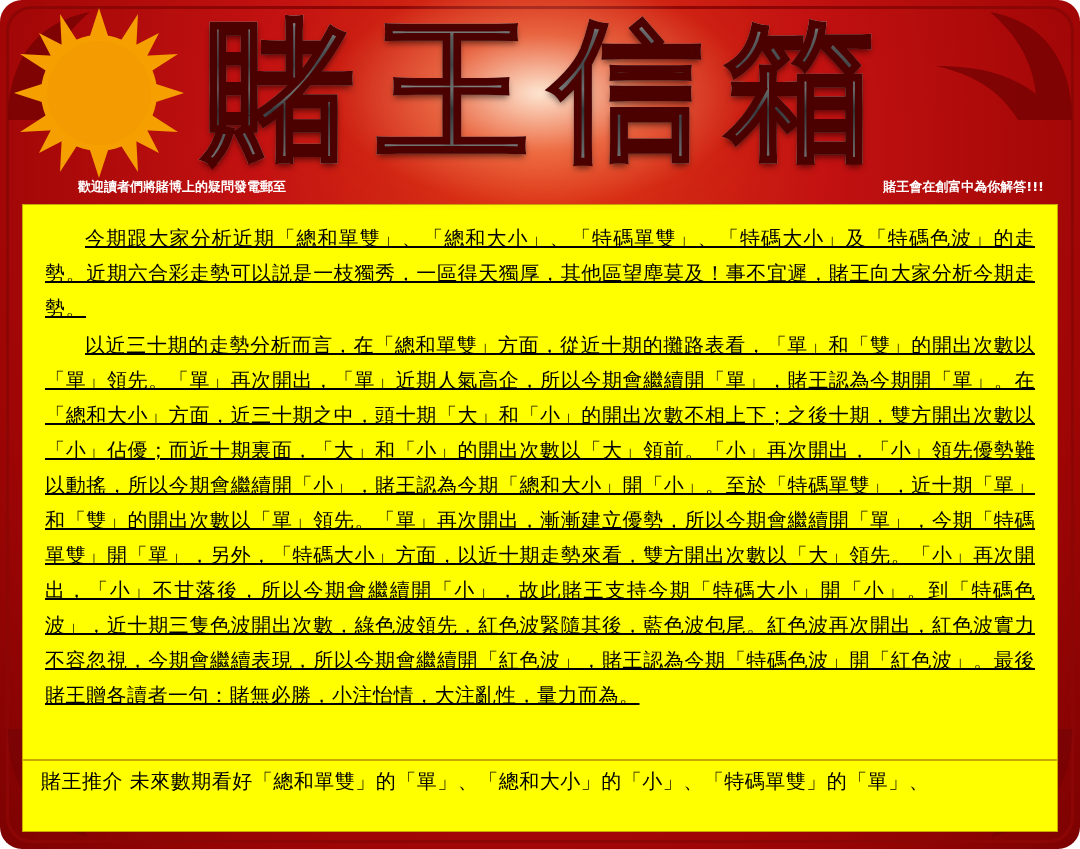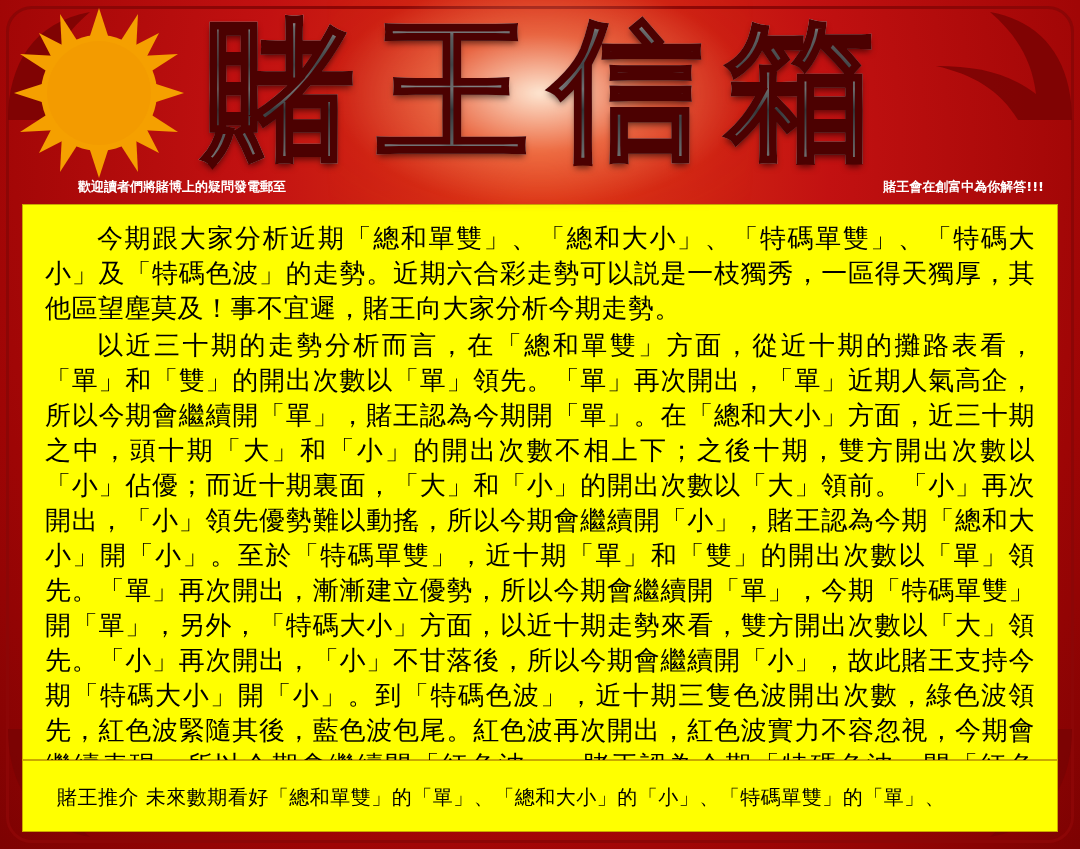--- a/index.html
+++ b/index.html
@@ -14,20 +14,21 @@
     overflow: hidden;
   }
   .poster {
     position: relative;
     width: 1080px;
     height: 849px;
     background: #c90d0d;
     background: radial-gradient(ellipse at 50% 18%, #e03a16 0%, #c21111 38%, #9e0505 75%, #7d0202 100%);
     box-sizing: border-box;
     overflow: hidden;
+    border-radius: 22px;
   }
   
   .frame-outline {
     position: absolute;
     left: 6px; top: 6px; right: 6px; bottom: 6px;
     border: 3px solid #8c0606;
     border-radius: 26px;
     pointer-events: none;
   }
   .corner-swirl {
@@ -127,42 +128,43 @@
     height: 556px;
     background: #ffff00;
     border: 1px solid #caa800;
     box-sizing: border-box;
     padding: 16px 22px 10px 22px;
     z-index: 3;
   }
   .body-panel p {
     margin: 0 0 2px 0;
     font-family: "DejaVu Sans", sans-serif;
-    font-size: 26px;
+    font-size: 20px;
     line-height: 35px;
     color: #000000;
     text-align: justify;
     text-indent: 2em;
     letter-spacing: 0.5px;
+    text-decoration: underline;
   }
   
   .footer-band {
     position: absolute;
     left: 22px;
     top: 760px;
     width: 1036px;
     height: 72px;
     background: #ffff00;
     border: 1px solid #caa800;
     box-sizing: border-box;
     padding: 4px 18px;
     z-index: 3;
   }
   .footer-band p {
-    margin: 16px;
+    margin: 0;
     font-family: "DejaVu Sans", sans-serif;
     font-size: 20px;
     line-height: 33px;
     color: #000000;
     letter-spacing: 0.5px;
   }
   
   .watermark {
     position: absolute;
     left: 34px;

